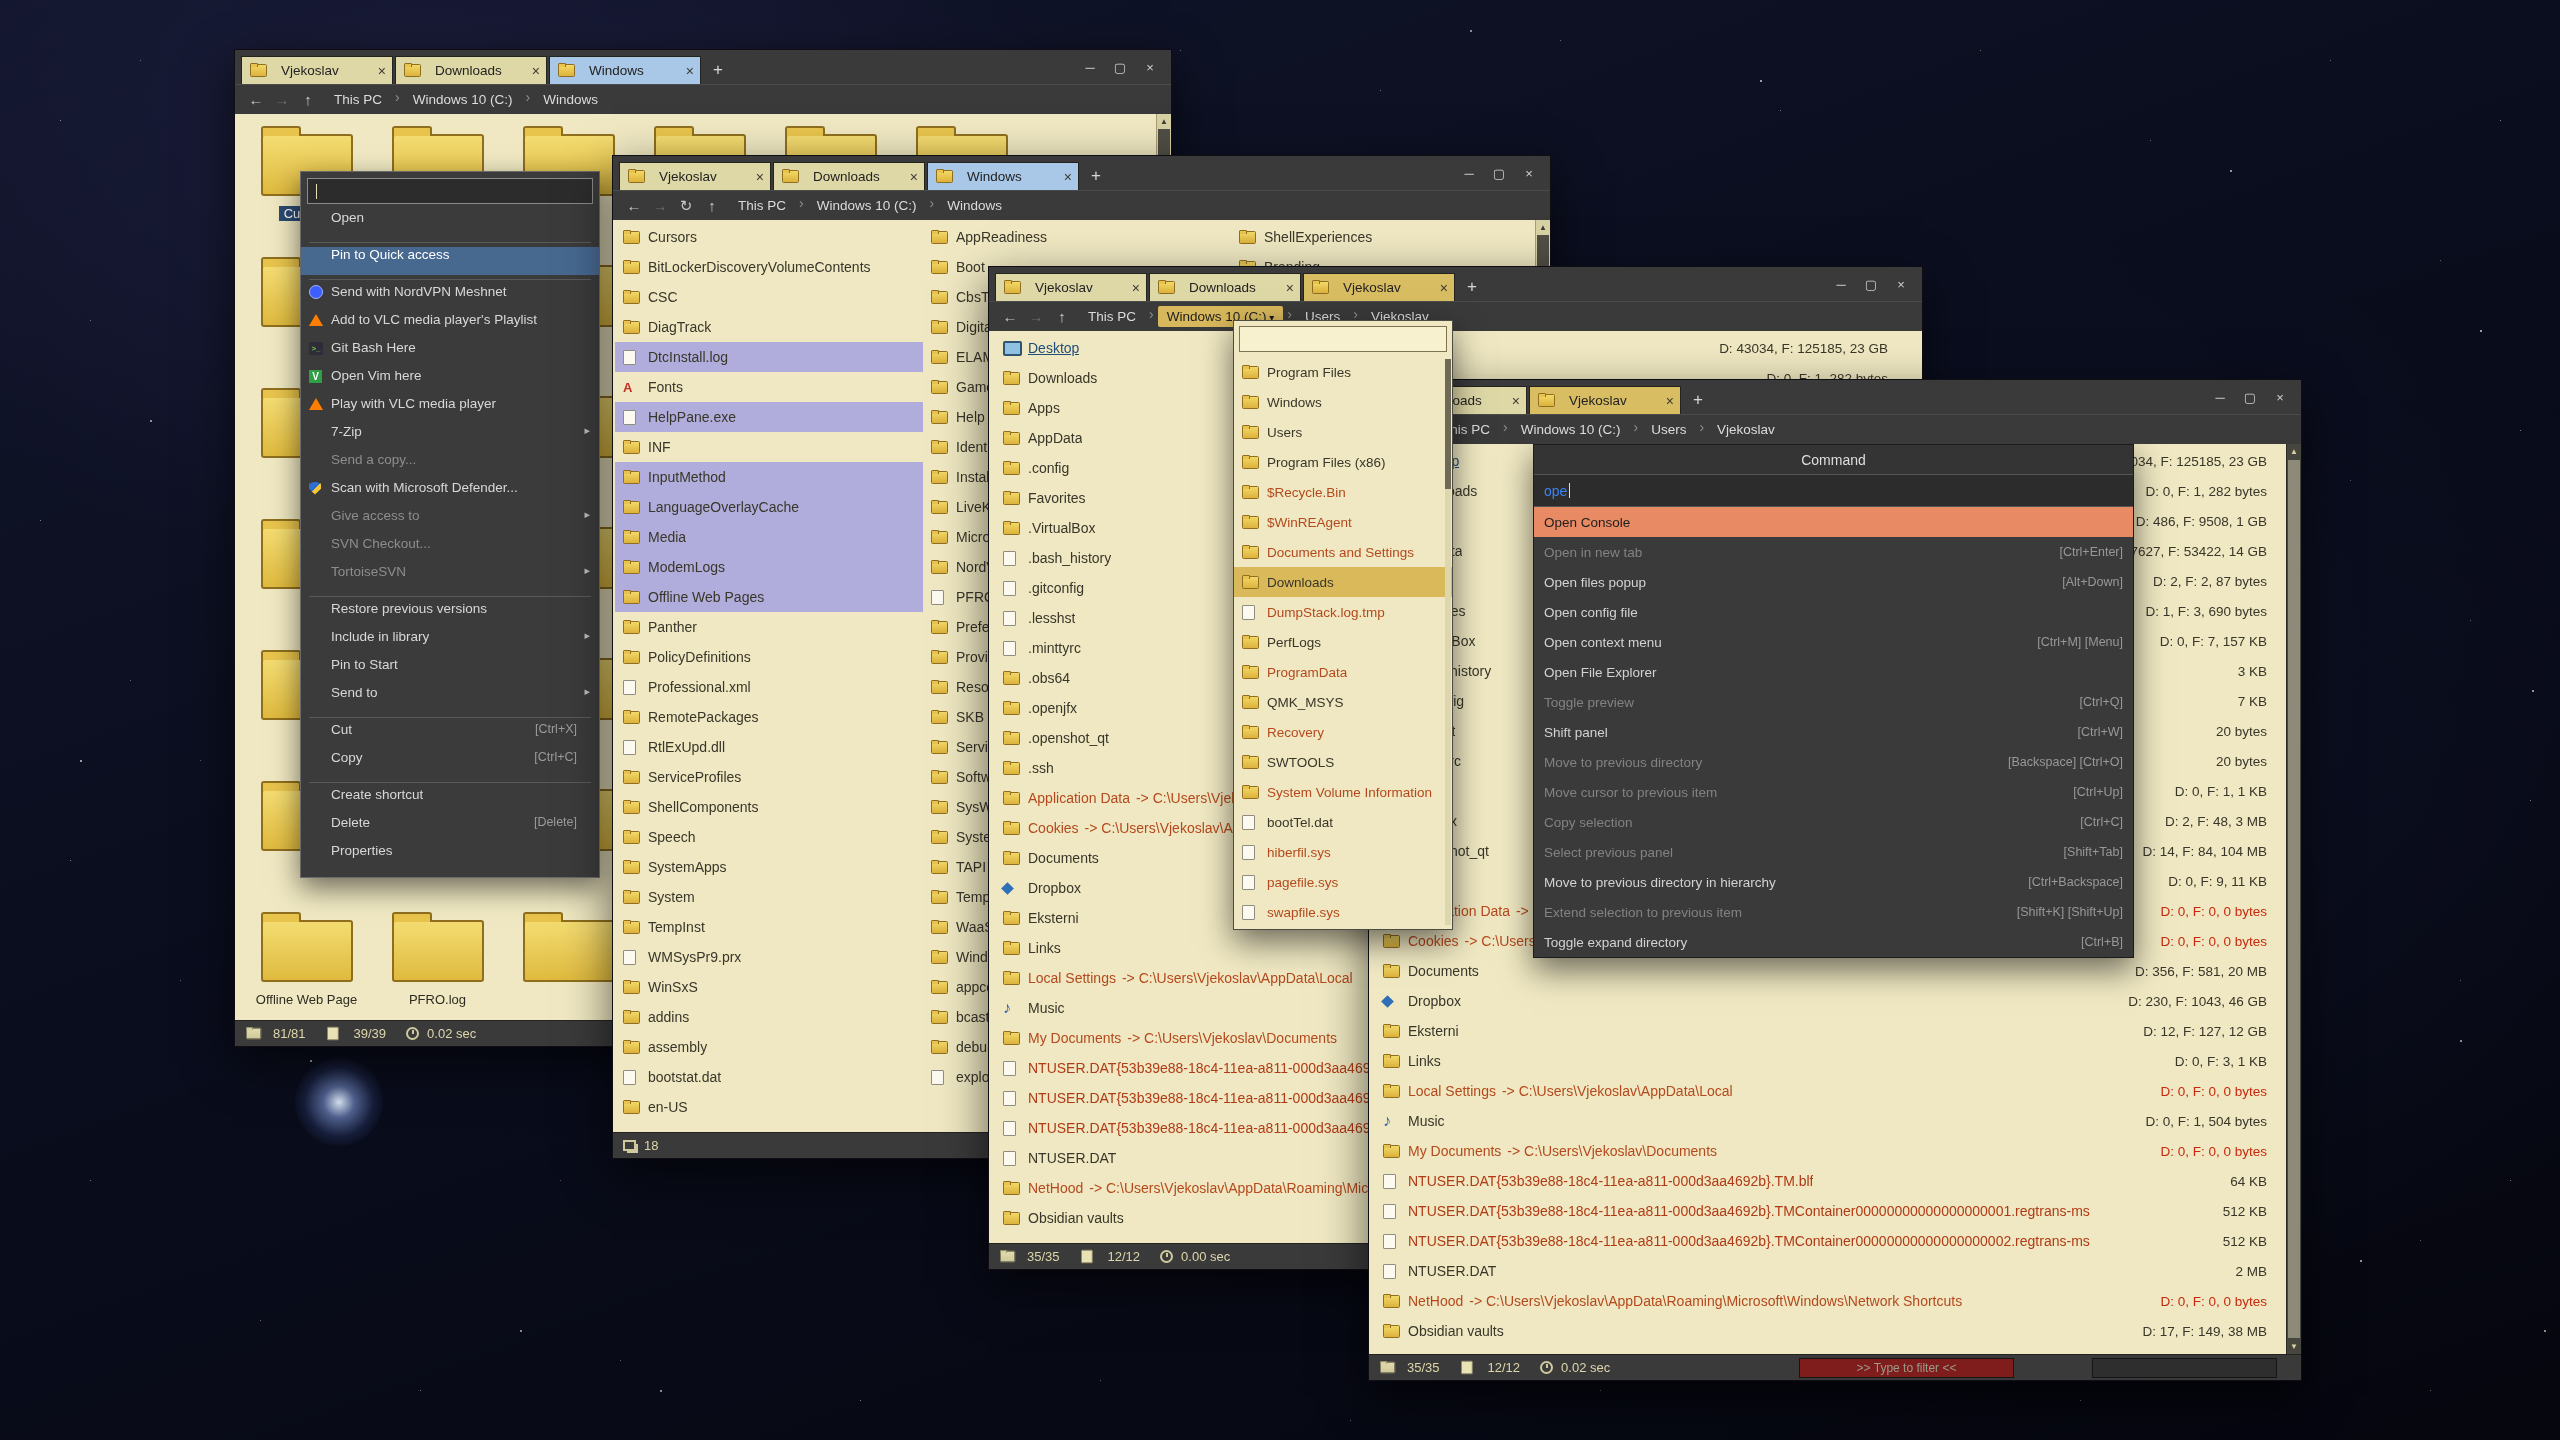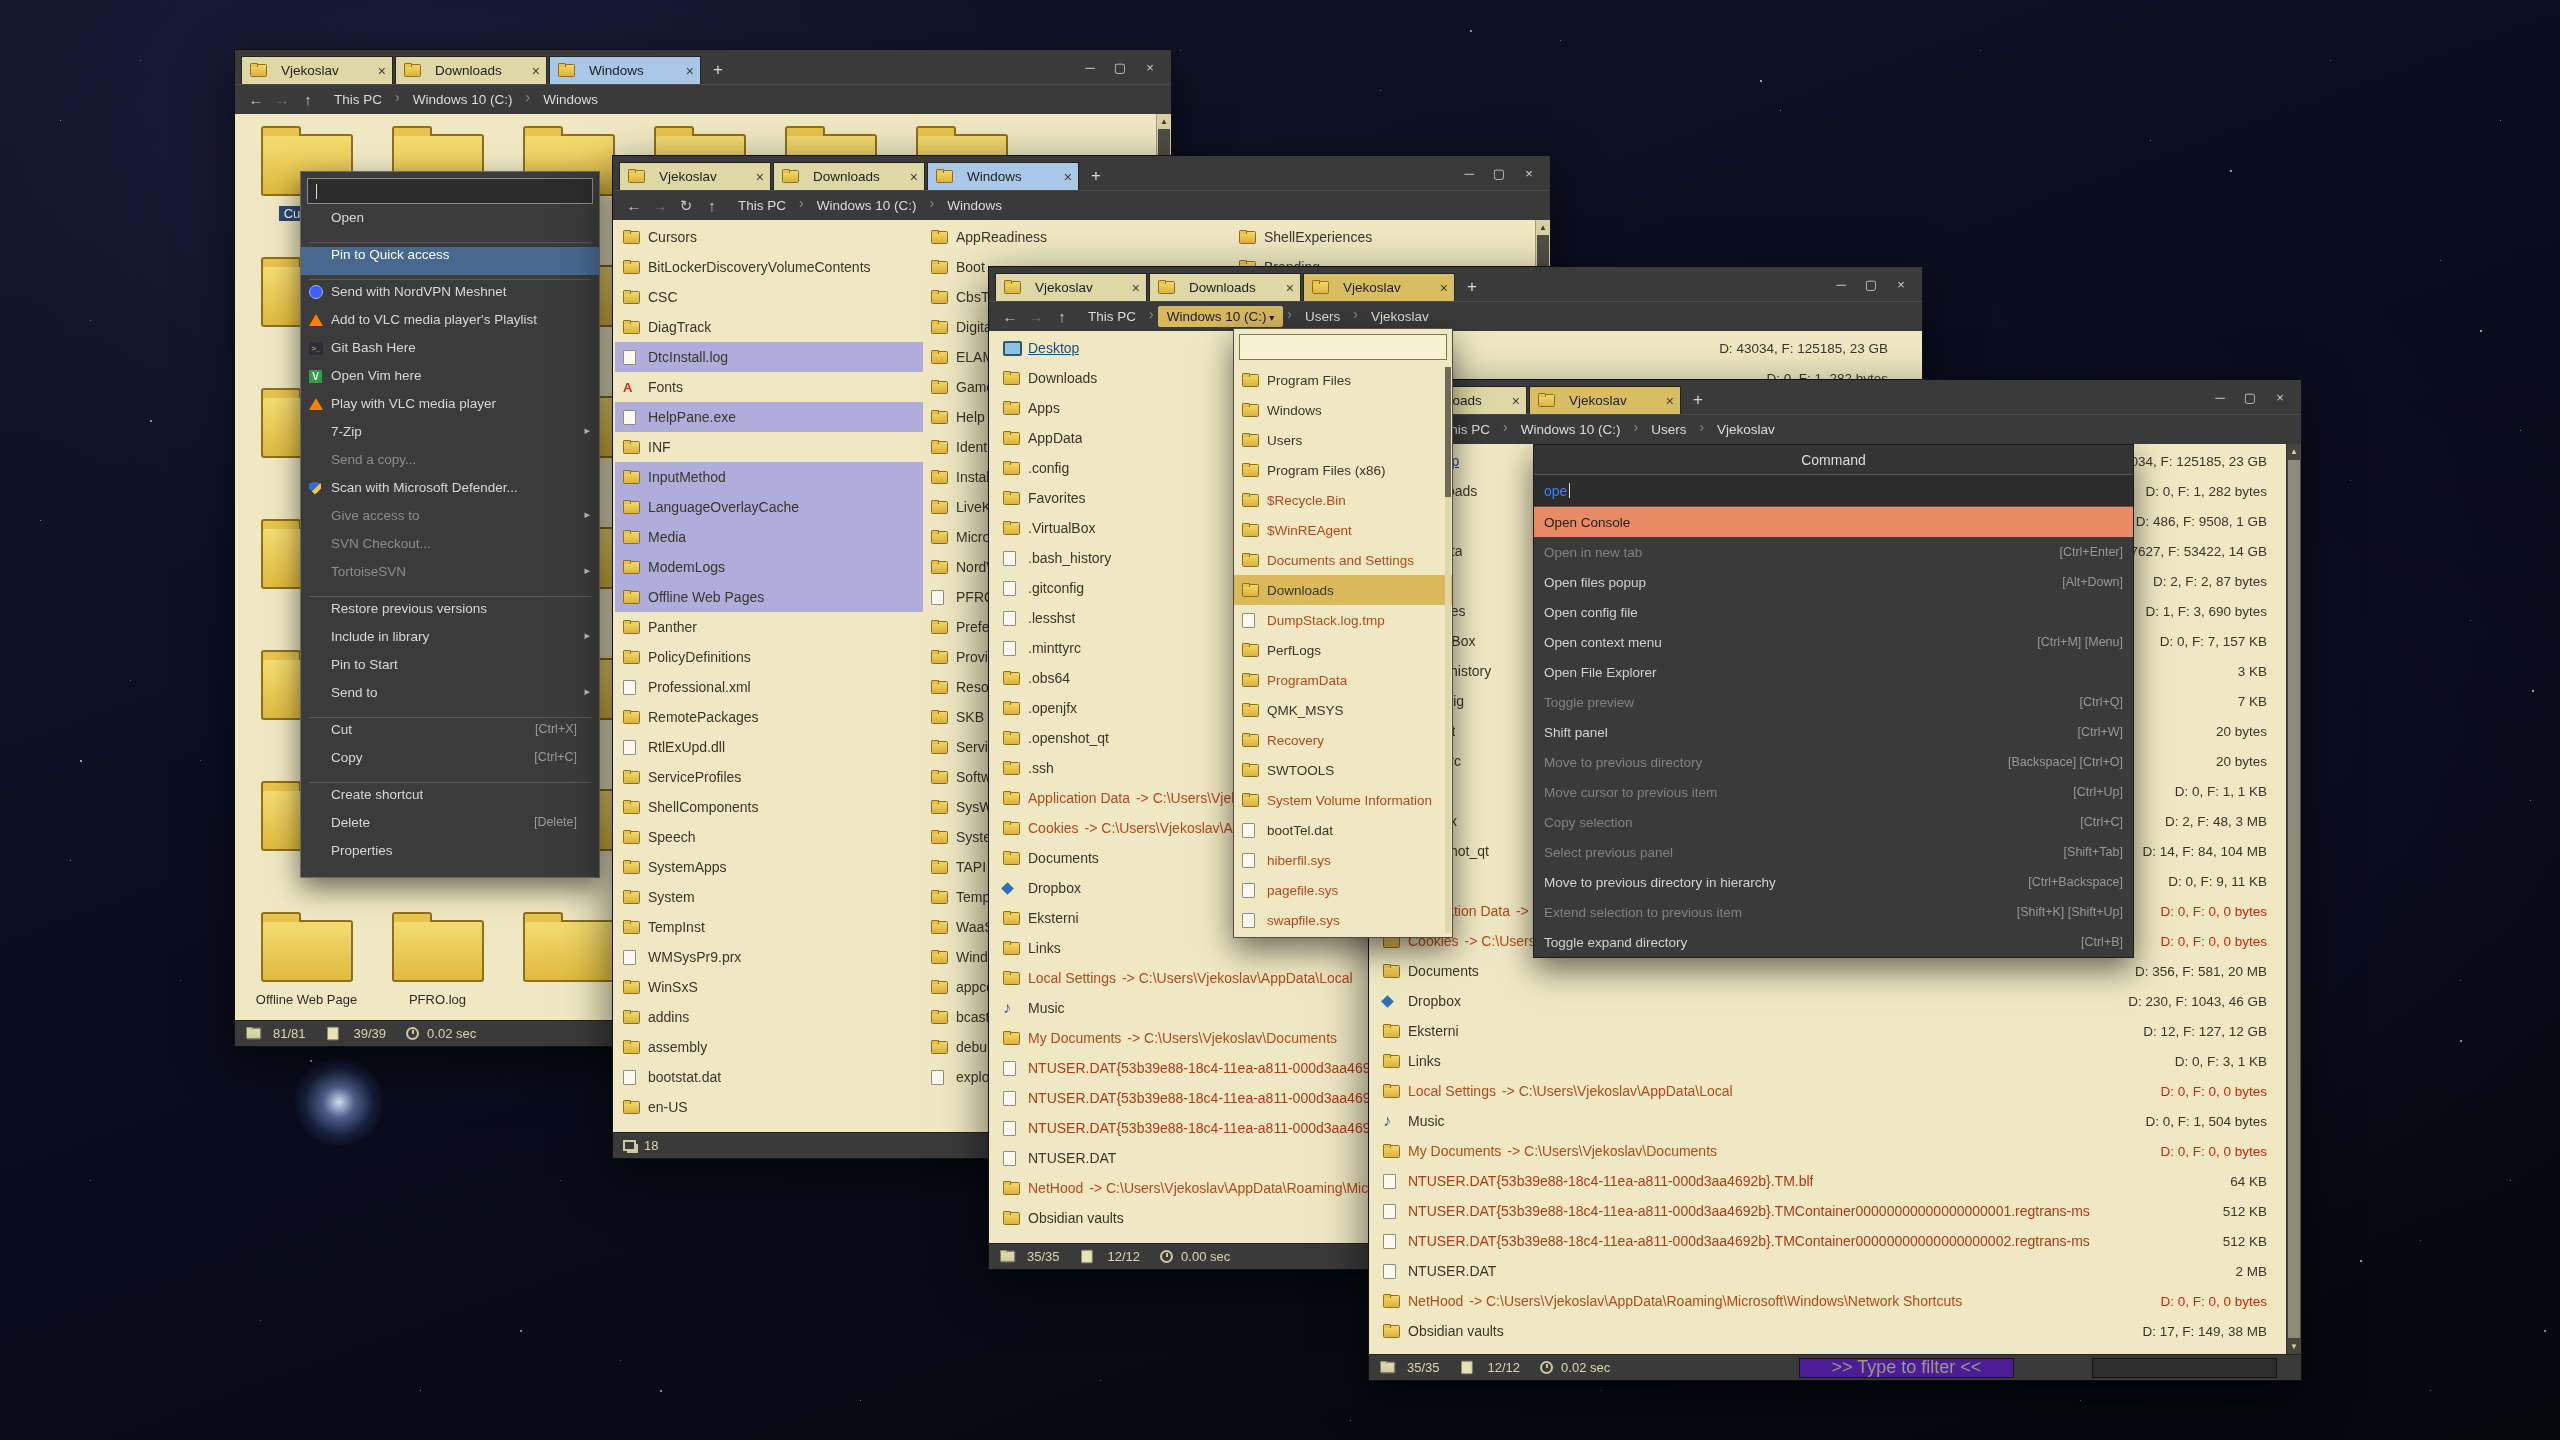--- a/index.html
+++ b/index.html
@@ -129,33 +129,33 @@
              background:#343434;border-bottom:1px solid #555;}
   .pal-input{height:32px;display:flex;align-items:center;padding:0 10px;background:#2c2c2c;border-bottom:1px solid #555;
              color:#3b82f6;font-size:14px;}
   .pal-item{height:30px;display:flex;align-items:center;padding:0 10px;font-size:13.5px;color:#d2d2d2;white-space:nowrap;}
   .pal-item.disabled{color:#828282;}
   .pal-item.selected{background:#e88a64;color:#1d1d1d;}
   .pal-shortcut{margin-left:auto;color:#989898;font-size:12.5px;}
   .pal-item.selected .pal-shortcut{color:#4a3328;}
 
   
-  .drive-dropdown{position:absolute;left:1233px;top:328px;width:220px;height:610px;background:#efe8c2;border:1px solid #4c4c44;
+  .drive-dropdown{position:absolute;left:1233px;top:320px;width:220px;height:610px;background:#efe8c2;border:1px solid #4c4c44;
                   box-shadow:0 12px 30px rgba(0,0,0,.55);z-index:20;overflow:hidden;}
   .dd-input{height:26px;margin:5px;border:1px solid #7c7452;background:#f7f1cf;}
   .dd-row{display:flex;align-items:center;height:30px;padding:0 8px;font-size:13.5px;color:#39362a;white-space:nowrap;overflow:hidden;}
   .dd-row.sys{color:#b5491d;}
   .dd-row.highlight{background:#d9b95a;}
   .ddname{overflow:hidden;text-overflow:ellipsis;}
   .dd-scroll{position:absolute;right:1px;top:38px;bottom:4px;width:6px;background:#ded7ad;}
   .dd-scroll::after{content:"";position:absolute;top:0;left:0;right:0;height:130px;background:#6f6a55;}
 
   
-  .filter-box{margin-left:auto;width:215px;height:20px;background:#4c1d95;border:1px solid #151515;color:#9a9a8a;
-              font-size:18px;display:flex;align-items:center;justify-content:center;white-space:nowrap;overflow:hidden;}
+  .filter-box{margin-left:auto;width:215px;height:20px;background:#7f1d1d;border:1px solid #151515;color:#9a9a8a;
+              font-size:12px;display:flex;align-items:center;justify-content:center;white-space:nowrap;overflow:hidden;}
   .right-box{margin-left:70px;margin-right:14px;width:185px;height:20px;background:#2e2e2e;border:1px solid #151515;}
 </style>
 </head>
 <body>
 
 <div class="desktop">
   <div class="stars1"></div>
   <div class="stars2"></div>
   <div class="glow"></div>
 

